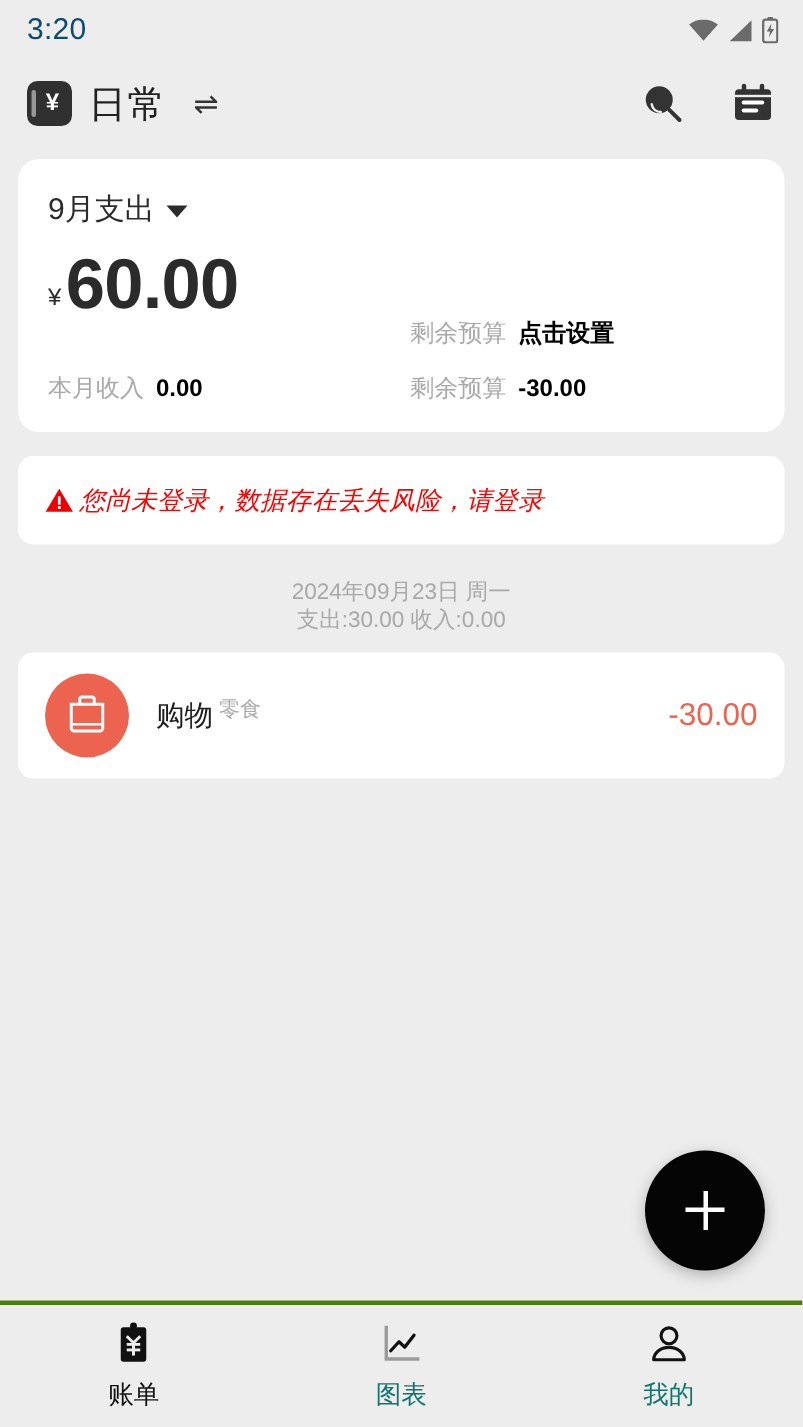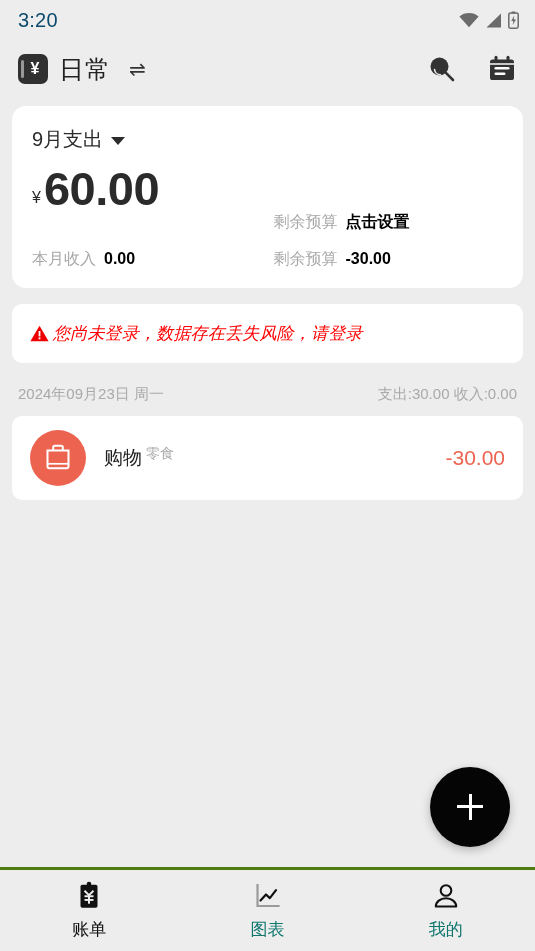--- a/index.html
+++ b/index.html
@@ -203,20 +203,21 @@
   }
 
   
   .date-header {
     display: flex;
     align-items: center;
     justify-content: space-between;
     padding: 0 18px;
     margin-top: 22px;
     margin-bottom: 12px;
+    flex-direction: column;
   }
   .date-left {
     font-size: 15px;
     color: #a9a9a9;
   }
   .date-right {
     font-size: 15px;
     color: #a9a9a9;
   }
 

